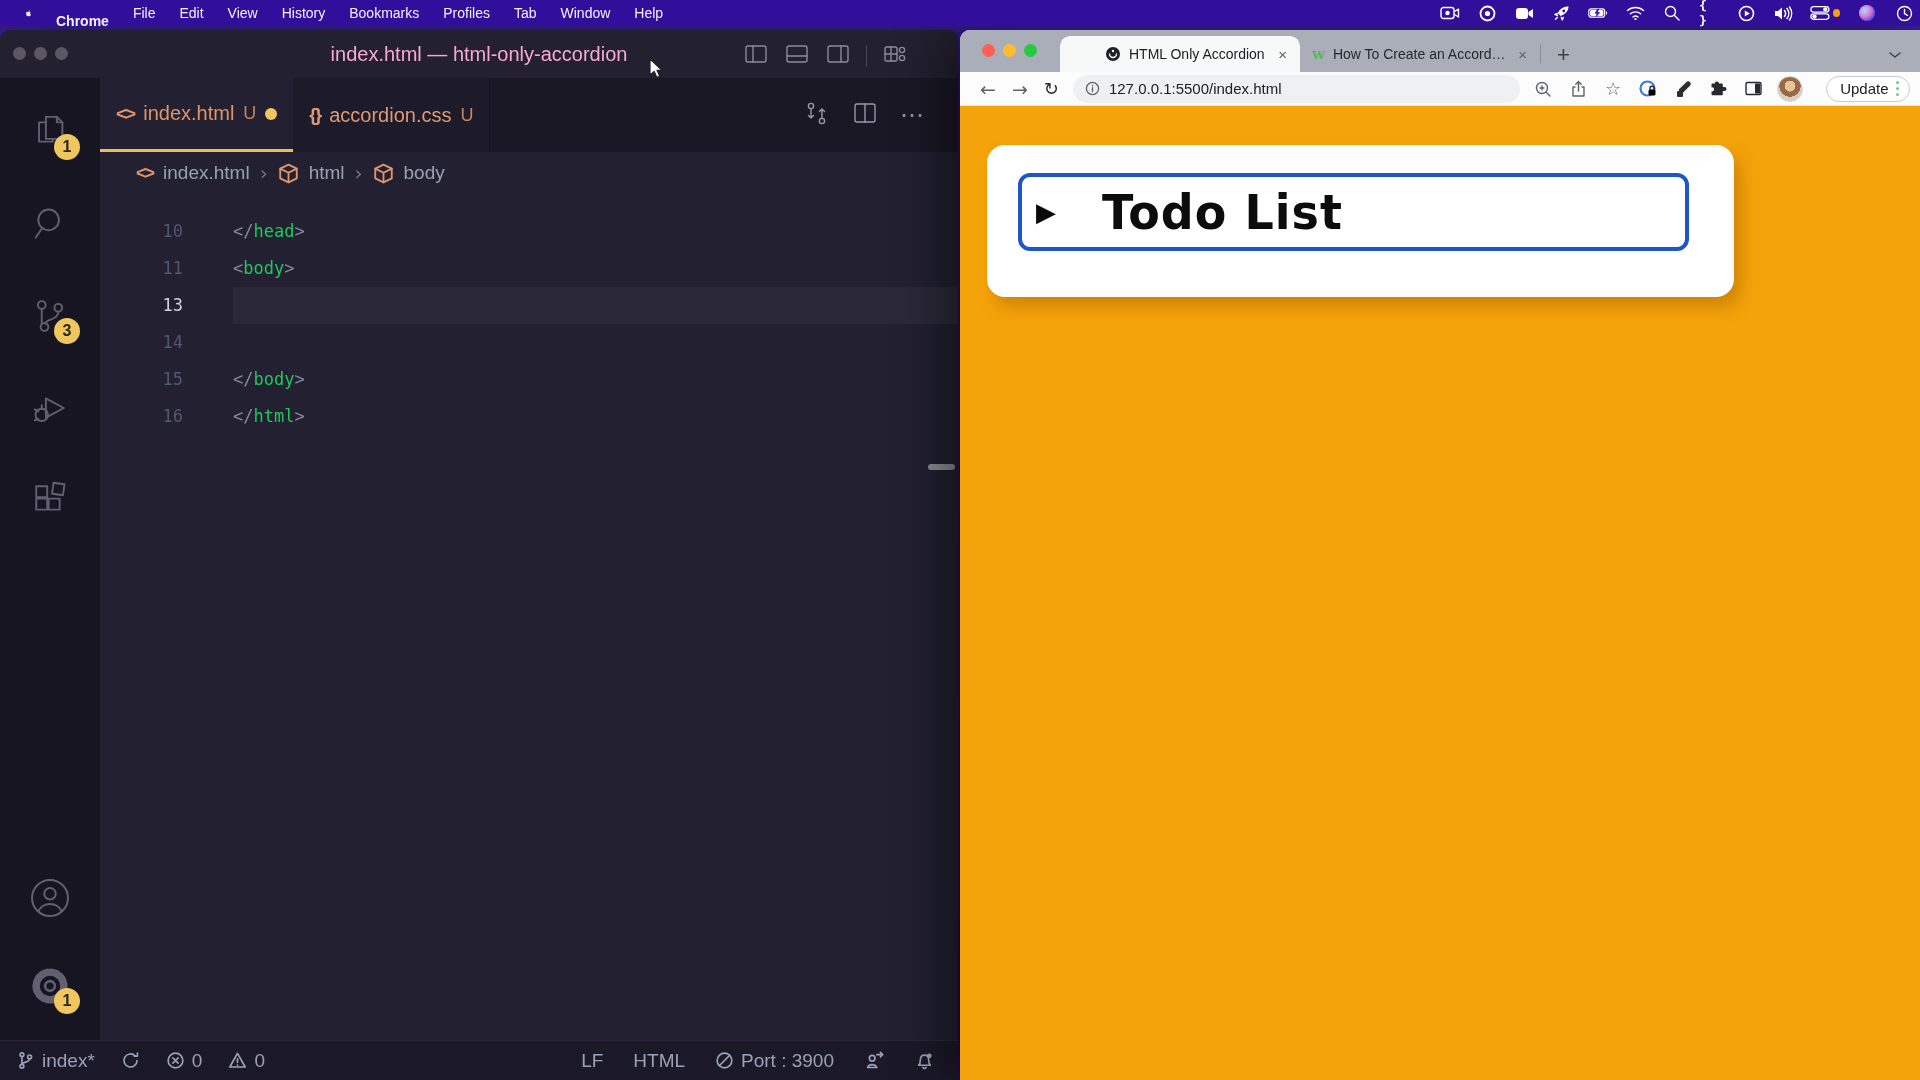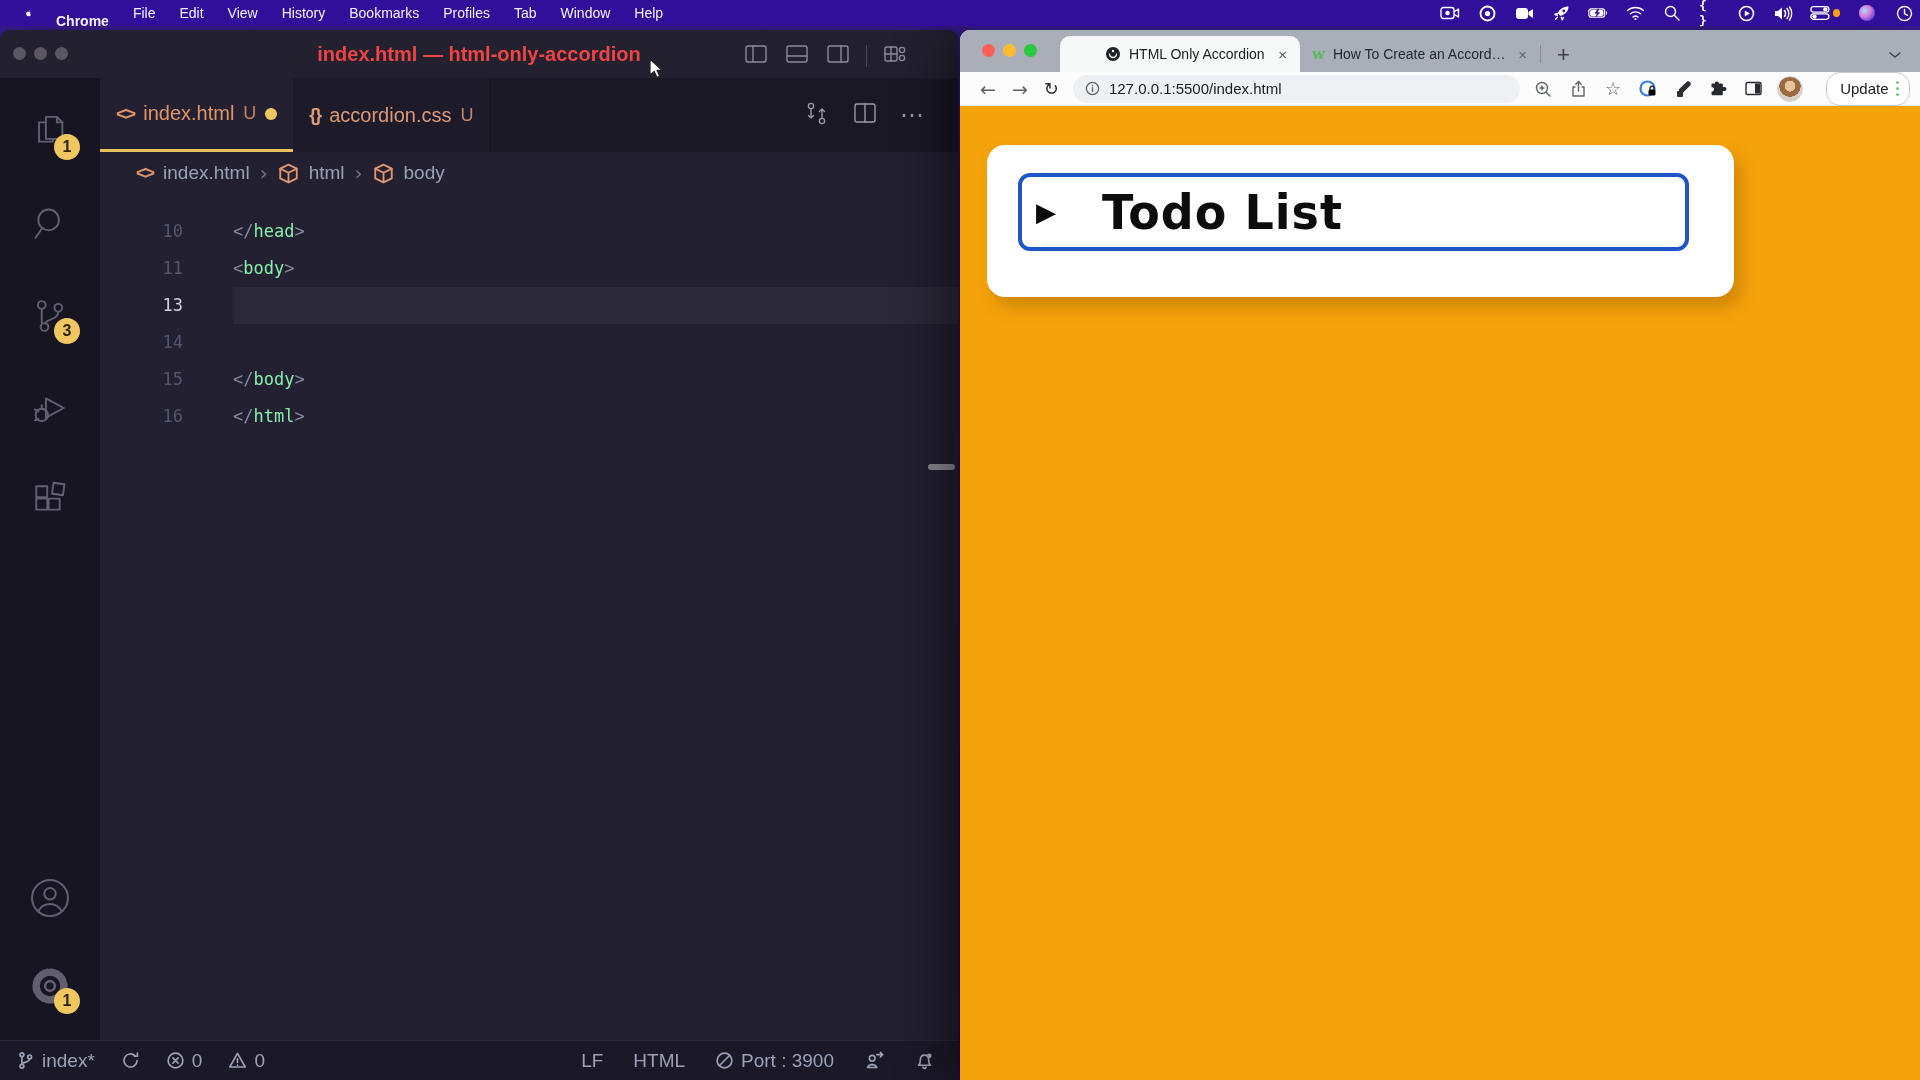--- a/index.html
+++ b/index.html
@@ -28,21 +28,21 @@
     box-shadow:0 8px 50px rgba(0,0,0,.55); display:flex; flex-direction:column; }
   .chrome { position:absolute; left:960px; top:30px; width:960px; height:1050px;
     border-radius:10px 0 0 0; overflow:hidden; background:#fff;
     box-shadow:-18px 0 48px rgba(0,0,0,.45); display:flex; flex-direction:column; z-index:10; }
 
   
   .vs-titlebar { position:relative; height:48px; background:#232130; flex:0 0 48px; }
   .lights { position:absolute; left:13px; top:17px; display:flex; gap:8px; }
   .light { width:13px; height:13px; border-radius:50%; background:#5A5761; }
   .vs-title { position:absolute; left:0; right:0; top:0; height:48px; display:flex;
-    align-items:center; justify-content:center; color:#ef4444; font-size:20px;font-weight:bold; }
+    align-items:center; justify-content:center; color:#f9a8d4; font-size:20px; }
   .vs-layoutbtns { position:absolute; right:50px; top:11px; display:flex; align-items:center; gap:15px; color:#8D8A9B; }
   .vs-layoutbtns .sep { width:1px; height:22px; background:#49465a; }
   .cursor-arrow { position:absolute; left:648px; top:28px; z-index:60; }
 
   
   .vs-body { flex:1; display:flex; min-height:0; }
   .activitybar { width:100px; background:#171522; display:flex; flex-direction:column; align-items:center; padding-top:30px; flex:0 0 100px; }
   .act-ic { position:relative; width:48px; height:48px; margin-bottom:44px; color:#62606f; display:flex; align-items:center; justify-content:center; }
   .act-badge { position:absolute; right:-6px; bottom:-4px; min-width:26px; height:26px; border-radius:13px;
     background:#EFC75E; color:#2b2513; font-size:16px; font-weight:bold; display:flex; align-items:center; justify-content:center; }
@@ -69,21 +69,21 @@
   .bc-cube { color:#E0956A; display:flex; }
 
   
   .codearea { position:relative; flex:1; font-family:"DejaVu Sans Mono",monospace; font-size:17px; padding-top:19px; overflow:hidden; }
   .cline { display:flex; height:37px; line-height:37px; }
   .cline.current { background:linear-gradient(90deg, transparent 133px, #2B2939 133px); }
   .gutter { width:100px; flex:0 0 100px; text-align:right; padding-right:17px; color:#525770; }
   .cline.current .gutter { color:#CFD3DE; }
   .ctext { padding-left:33px; white-space:pre; }
   .tok-p { color:#858AA0; }
-  .tok-tag { color:#86efac; }
+  .tok-tag { color:#22c55e; }
   .scrollnub { position:absolute; right:3px; top:270px; width:27px; height:6px; border-radius:3px; background:#8B8B94; }
 
   
   .statusbar { height:40px; background:#1B1928; border-top:1px solid #2A2838; display:flex; align-items:center;
     color:#9CA1B8; font-size:19px; padding:0 24px 0 16px; gap:26px; flex:0 0 40px; }
   .sb-item { display:flex; align-items:center; gap:7px; }
   .sb-right { margin-left:auto; display:flex; align-items:center; gap:30px; }
   .statusbar svg { display:block; }
 
   
@@ -106,21 +106,21 @@
   .navbtn.reload { color:#2B2F33; font-size:18px; }
   .omnibox { width:452px; height:28px; background:#EEF0F3; border-radius:15px; display:flex; align-items:center;
     padding:0 12px; gap:9px; margin-left:6px; color:#202124; font-size:15px; }
   .omni-url { white-space:nowrap; }
   .bar-icons { display:flex; align-items:center; gap:13px; margin-left:12px; }
   .bar-icons .ic { display:flex; align-items:center; justify-content:center; width:22px; height:22px; }
   .star { font-family:"DejaVu Sans",sans-serif; font-size:18px; color:#5F6368; }
   .avatar { width:26px; height:26px; border-radius:50%;
     background:radial-gradient(circle at 50% 38%, #e8c49a 0 28%, #9a6a42 29% 55%, #d7cfc4 56% 100%);
     border:1px solid #d0d3d8; }
-  .updatebtn { margin-left:10px; height:34px; border:1px solid #C9CDD2; border-radius:14px; background:#FFFFFF;
+  .updatebtn { margin-left:10px; height:26px; border:1px solid #C9CDD2; border-radius:14px; background:#FFFFFF;
     display:flex; align-items:center; padding:0 6px 0 13px; font-size:15px; color:#202124; gap:7px; }
   .vdots { display:flex; flex-direction:column; gap:2.5px; padding-right:4px; }
   .vdots i { width:3.5px; height:3.5px; border-radius:50%; background:#7BC88A; }
 
   .webpage { flex:1; background:#F5A30A; position:relative; }
   .card { position:absolute; left:27px; top:39px; width:747px; height:152px; background:#FFFFFF;
     border-radius:18px; box-shadow:7px 10px 16px rgba(146,88,0,.38); }
   .accordion { position:absolute; left:31px; top:28px; width:671px; height:78px;
     border:4px solid #1E56C8; border-radius:12px; display:flex; align-items:center; padding-left:14px; background:#fff; }
   .acc-marker { color:#0a0a0a; font-family:"DejaVu Sans",sans-serif; font-size:26px; line-height:1; }

